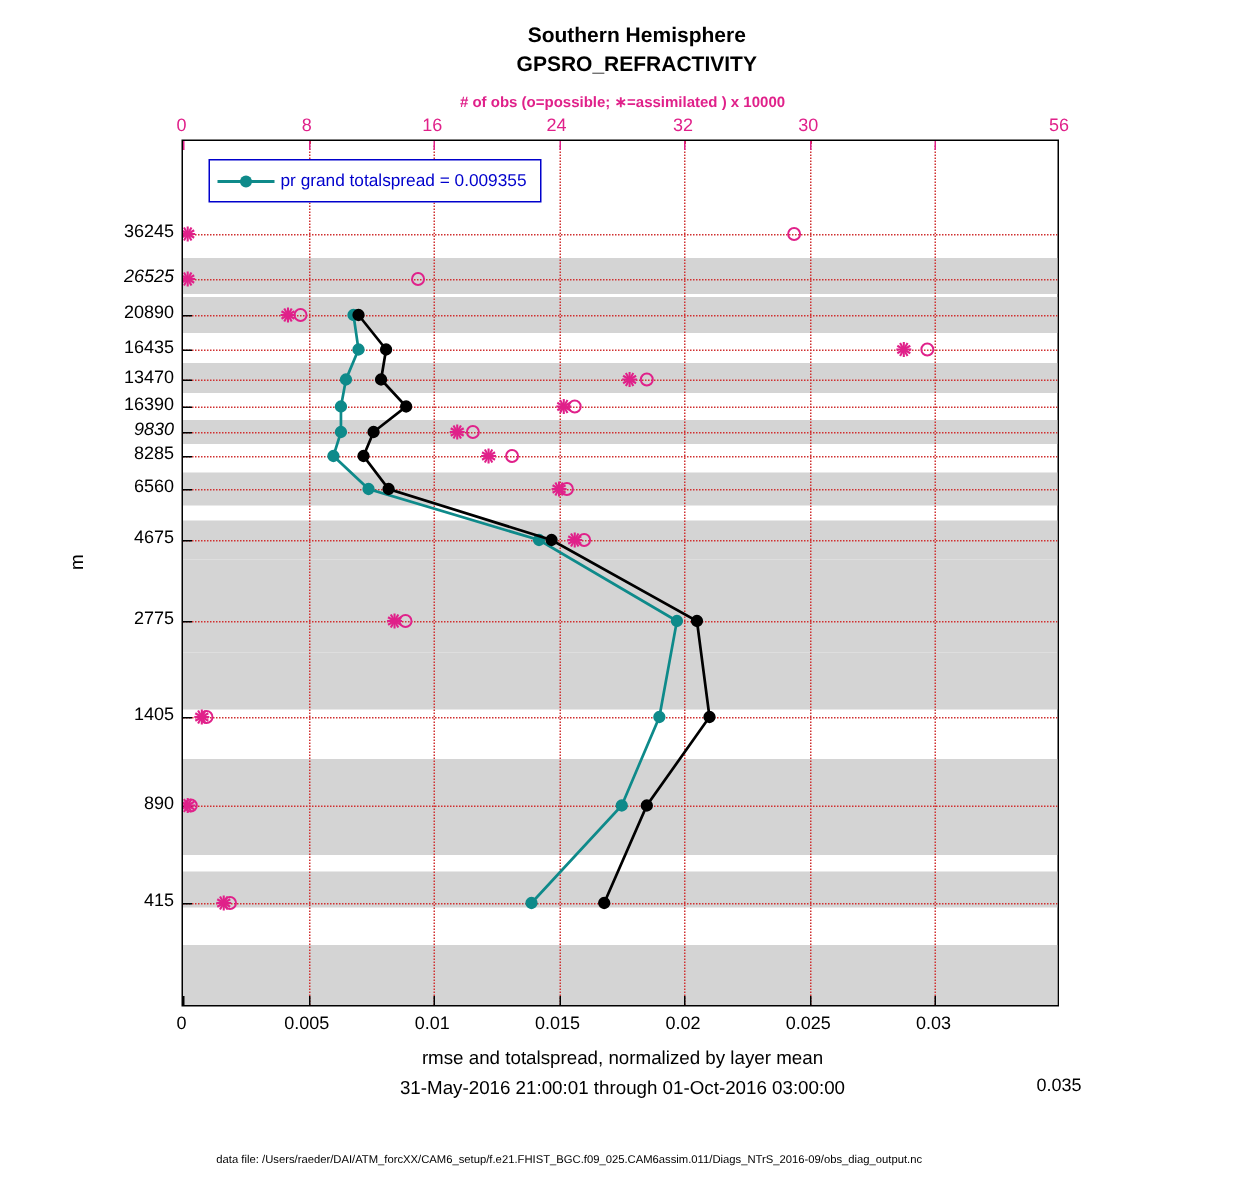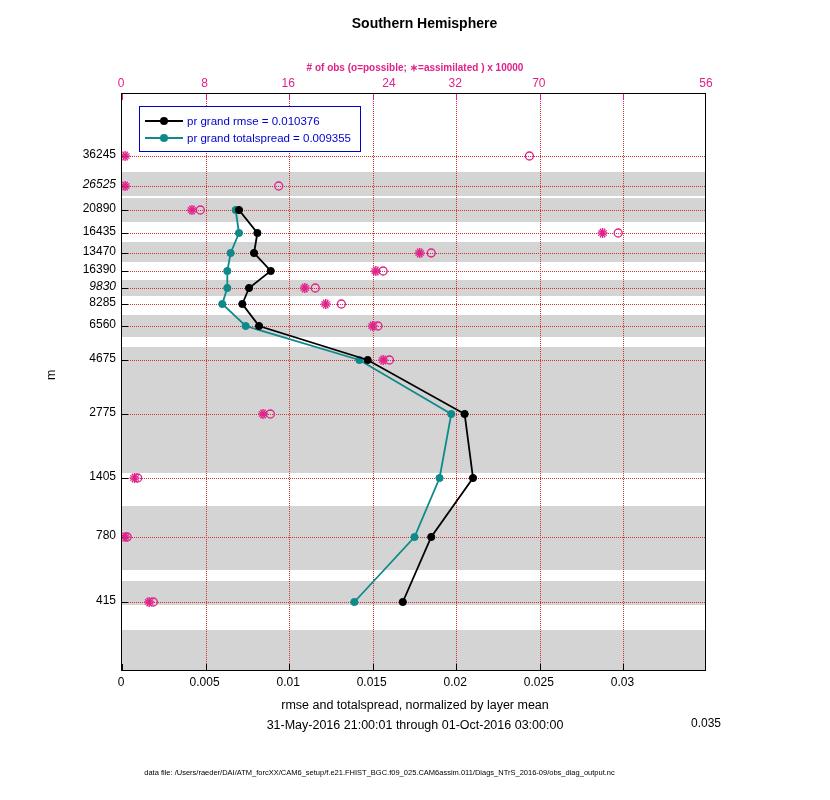--- a/index.html
+++ b/index.html
@@ -183,49 +183,50 @@
     width: 8px;
     height: 8px;
     border-radius: 50%;
   }
 </style>
 </head>
 <body>
 
 <div class="title-block">
   <div class="title-line">Southern Hemisphere</div>
+  <div class="title-line">GPSRO_REFRACTIVITY</div>
 </div>
 
 <div class="top-axis-label"># of obs (o=possible; ∗=assimilated ) x 10000</div>
 
 <div id="xlabels-top">
     <div class="xtick-label" style="left: -30px; top: 0px;">0</div>
     <div class="xtick-label" style="left: 53.5714px; top: 0px;">8</div>
     <div class="xtick-label" style="left: 137.143px; top: 0px;">16</div>
-    <div class="xtick-label" style="left: 238px; top: 0px;">24</div>
+    <div class="xtick-label" style="left: 220px; top: 0px;">24</div>
     <div class="xtick-label" style="left: 304.286px; top: 0px;">32</div>
-    <div class="xtick-label" style="left: 387.857px; top: 0px;">70</div>
+    <div class="xtick-label" style="left: 387.857px; top: 0px;">30</div>
     <div class="xtick-label" style="left: 471.429px; top: 0px; margin-top: 33px;">48</div>
     <div class="xtick-label" style="left: 555px; top: 0px;">56</div>
   </div>
 
 <div id="ylabels">
     <div class="ytick-label" style="top: 54px;">36245</div>
     <div class="ytick-label" style="top: 84px; font-style: italic;">26525</div>
     <div class="ytick-label" style="top: 108px;">20890</div>
     <div class="ytick-label" style="top: 131px;">16435</div>
     <div class="ytick-label" style="top: 151px;">13470</div>
     <div class="ytick-label" style="top: 169px;">16390</div>
     <div class="ytick-label" style="top: 186px; font-style: italic;">9830</div>
     <div class="ytick-label" style="top: 202px;">8285</div>
     <div class="ytick-label" style="top: 224px;">6560</div>
     <div class="ytick-label" style="top: 258px;">4675</div>
     <div class="ytick-label" style="top: 312px;">2775</div>
     <div class="ytick-label" style="top: 376px;">1405</div>
-    <div class="ytick-label" style="top: 435px;">780</div>
+    <div class="ytick-label" style="top: 435px;">890</div>
     <div class="ytick-label" style="top: 500px;">415</div>
   </div>
 
 <div id="plot">
   <div class="band" style="top: 78px; height: 24px;"></div>
     <div class="band" style="top: 104px; height: 24px;"></div>
     <div class="band" style="top: 148px; height: 20px;"></div>
     <div class="band" style="top: 186px; height: 16px;"></div>
     <div class="band" style="top: 221px; height: 22px;"></div>
     <div class="band" style="top: 253px; height: 26px;"></div>
@@ -432,27 +433,20 @@
       <circle cx="137.05714285714285" cy="232" r="3.6" fill="#000000" stroke="#000000"></circle>
       <circle cx="245.69999999999996" cy="266" r="3.6" fill="#000000" stroke="#000000"></circle>
       <circle cx="342.6428571428571" cy="320" r="3.6" fill="#000000" stroke="#000000"></circle>
       <circle cx="351" cy="384" r="3.6" fill="#000000" stroke="#000000"></circle>
       <circle cx="309.21428571428567" cy="443" r="3.6" fill="#000000" stroke="#000000"></circle>
       <circle cx="280.79999999999995" cy="508" r="3.6" fill="#000000" stroke="#000000"></circle>
     </svg>
   <div id="legend">
     <div class="legend-row">
       <span class="legend-swatch">
-        <span class="ln" style="background:#000"></span>
-          <span class="dot" style="background:#000"></span>
-      </span>
-      <span class="legend-text">pr grand rmse = 0.010376</span>
-    </div>
-    <div class="legend-row">
-      <span class="legend-swatch">
         <span class="ln" style="background:#0e8a8a"></span>
           <span class="dot" style="background:#0e8a8a"></span>
       </span>
       <span class="legend-text">pr grand totalspread = 0.009355</span>
     </div>
   </div>
 </div>
 
 <div id="xlabels-bottom">
     <div class="xtick-label" style="left: -30px; top: 2px;">0</div>

